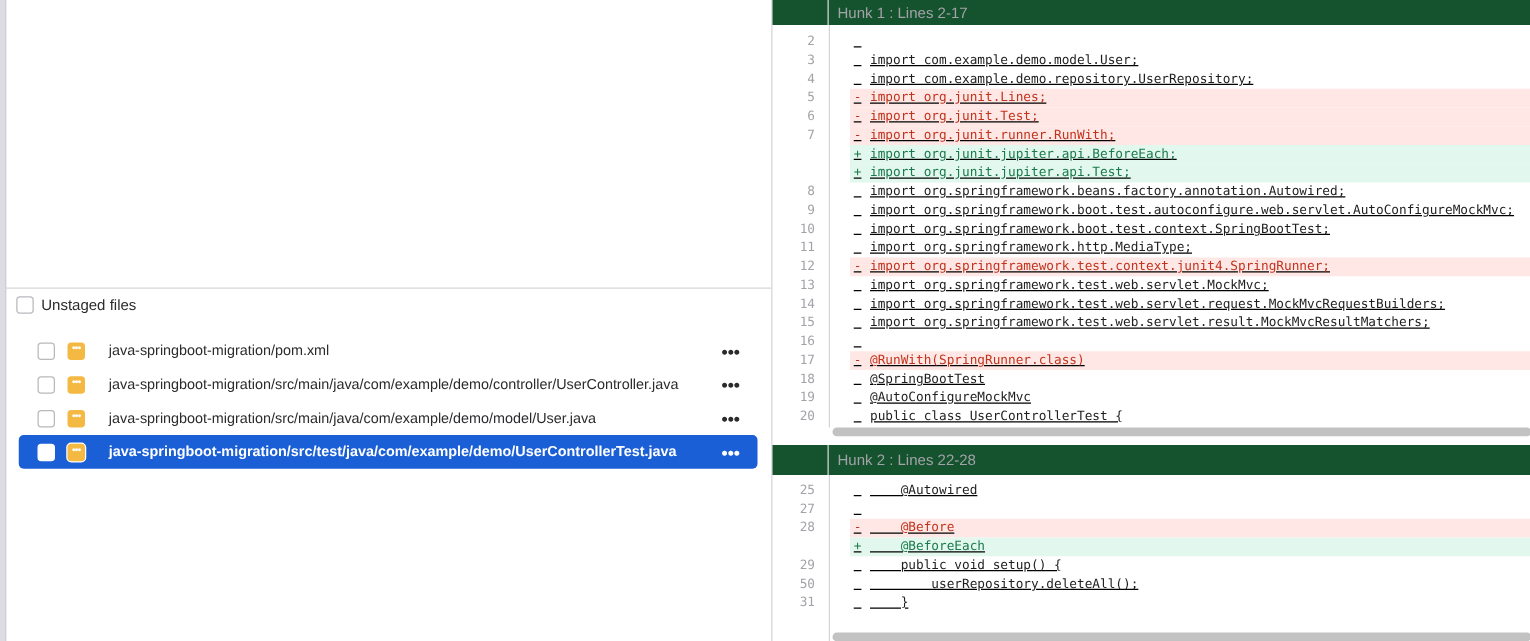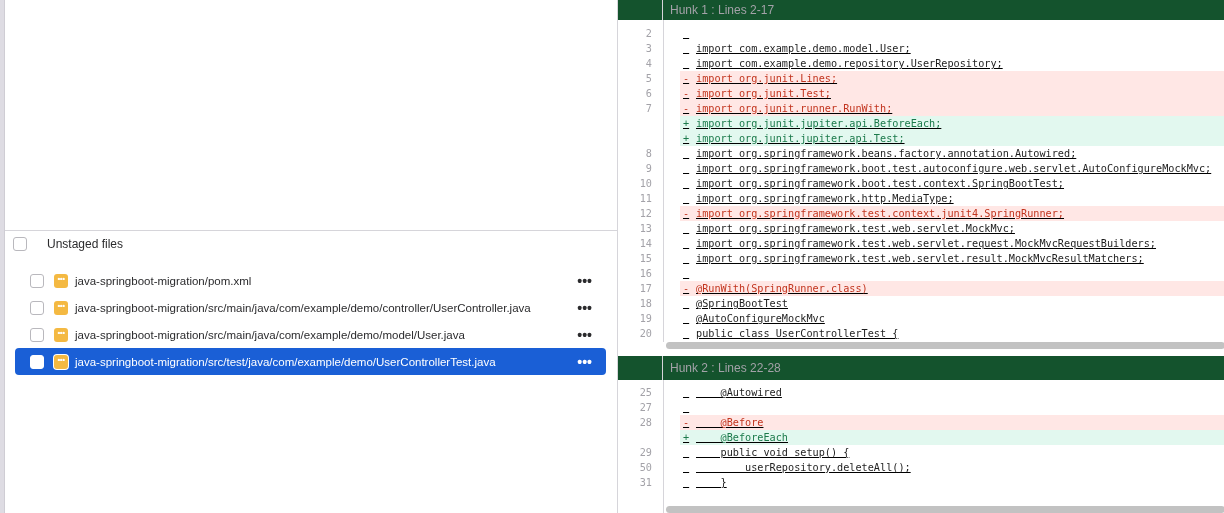--- a/index.html
+++ b/index.html
@@ -5,32 +5,32 @@
   * { box-sizing: border-box; margin: 0; padding: 0; }
   html, body { width: 1224px; height: 513px; overflow: hidden; background: #ffffff; }
   body { position: relative; font-family: "Liberation Sans", sans-serif; }
 
   
   .left-panel { position: absolute; left: 0; top: 0; width: 617px; height: 513px; background: #ffffff; }
   .left-edge { position: absolute; left: 0; top: 0; width: 5px; height: 513px; background: #dedce3; border-right: 1px solid #cfcdd4; }
   .left-divider { position: absolute; left: 5px; top: 230px; width: 612px; height: 1px; background: #d6d5da; }
   .section-header { position: absolute; left: 13px; top: 236px; height: 16px; display: flex; align-items: center; }
   .checkbox { width: 14px; height: 14px; border: 1px solid #b9b8bd; border-radius: 3px; background: #ffffff; display: inline-block; flex: none; }
-  .section-label { margin-left: 20px; font-size: 12px; color: #2b2b2d; }
+  .section-label { margin-left: 6px; font-size: 12px; color: #2b2b2d; }
 
   .file-list { position: absolute; left: 15px; top: 267px; width: 591px; }
   .file-row { position: relative; height: 27px; display: flex; align-items: center; padding-left: 15px; border-radius: 4px; }
   .file-row.selected { background: #1a5fd6; }
   .file-row .checkbox { width: 14px; height: 14px; }
   .file-row.selected .checkbox { border-color: #ffffff; }
   .status-icon { margin-left: 10px; width: 14px; height: 14px; border-radius: 3px; background: #f4b942; display: flex; align-items: center; justify-content: center; flex: none; }
   .file-row.selected .status-icon { box-shadow: 0 0 0 1px #ffffff; }
   .status-icon span { color: #ffffff; font-size: 8px; line-height: 8px; font-weight: bold; letter-spacing: -0.5px; margin-top: -3px; }
-  .file-path { margin-left: 7px; font-size: 11.5px; color: #2b2b2d; white-space: nowrap; }
-  .file-row.selected .file-path { color: #ffffff; }
+  .file-path { margin-left: 19px; font-size: 11.5px; color: #2b2b2d; white-space: nowrap; }
+  .file-row.selected .file-path { color: #ffffff; font-weight: bold; }
   .more-btn { position: absolute; right: 14px; top: 0; height: 27px; display: flex; align-items: center; font-size: 14px; font-weight: bold; color: #2b2b2d; letter-spacing: 0px; }
   .file-row.selected .more-btn { color: #ffffff; }
 
   
   .right-panel { position: absolute; left: 617px; top: 0; width: 607px; height: 513px; background: #ffffff; border-left: 1px solid #d6d5da; }
   .hunk { position: absolute; left: 0; width: 607px; }
   .hunk-header { height: 20px; background: #14532d; position: relative; }
   .hunk-header .gutter-bg { position: absolute; left: 0; top: 0; width: 45px; height: 100%; border-right: 1px solid #d6d5da; }
   .hunk-title { position: absolute; left: 52px; top: 3px; font-size: 12px; color: #a3a2a8; }
   .hunk-body { position: relative; }

